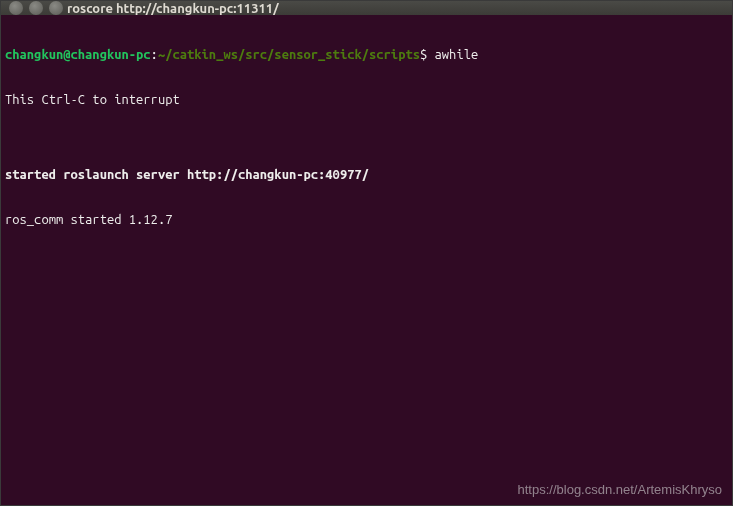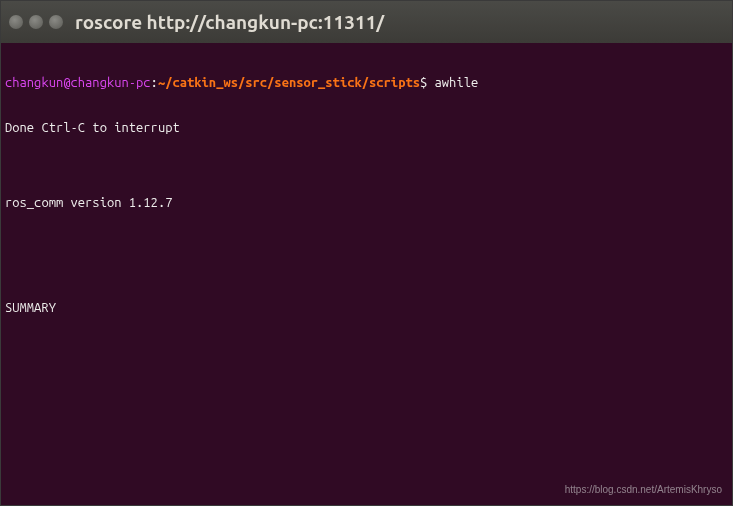--- a/index.html
+++ b/index.html
@@ -13,29 +13,28 @@
     position: relative;
   }
   .window {
     width: 100%;
     height: 100%;
     display: flex;
     flex-direction: column;
     border: 1px solid #3a3a3a;
   }
   .titlebar {
-    height: 42px;
+    height: 14px;
     background: linear-gradient(to bottom, #4a4a46 0%, #3c3b37 100%);
     display: flex;
     align-items: center;
     padding: 0 8px;
-    gap: 8px;
     color: #dfdbd2;
     font-family: "Ubuntu", sans-serif;
-    font-size: 19px;
+    font-size: 13px;
     font-weight: bold;
   }
   .window-buttons {
     display: flex;
     gap: 6px;
   }
   .win-btn {
     width: 14px;
     height: 14px;
     border-radius: 50%;
@@ -55,54 +54,54 @@
     color: #eeeeec;
     padding: 2px 4px 4px 4px;
     line-height: 15px;
     font-size: 13px;
     white-space: pre;
     overflow: hidden;
     position: relative;
   }
   .line { white-space: pre-wrap; word-break: break-all; }
   .bold { font-weight: bold; }
-  .green { color: #d946ef; font-weight: normal; }
-  .blue { color: #f97316; font-weight: bold; }
+  .green { color: #22c55e; font-weight: bold; }
+  .blue { color: #4d7c0f; font-weight: bold; }
   .white { color: #eeeeec; }
   .watermark {
     position: absolute;
     right: 10px;
     bottom: 8px;
     color: rgba(210,210,210,0.6);
     font-family: Arial, sans-serif;
-    font-size: 10px;
+    font-size: 13px;
     pointer-events: none;
   }
 </style>
 </head>
 <body>
 
 <div class="window">
   <div class="titlebar">
     <div class="window-buttons">
       <div class="win-btn btn-close"></div>
       <div class="win-btn btn-min"></div>
       <div class="win-btn btn-max"></div>
     </div>
     <div class="title-text">roscore http://changkun-pc:11311/</div>
   </div>
 
   <div class="terminal">
     <div class="line"><span class="green">changkun@changkun-pc</span><span class="white">:</span><span class="blue">~/catkin_ws/src/sensor_stick/scripts</span><span class="white">$ </span><span class="white">awhile</span></div>
-    <div class="line">Done Ctrl-C to interrupt</div>
+    <div class="line">This Ctrl-C to interrupt</div>
     <div class="line"></div>
-    <div class="line">ros_comm version 1.12.7</div>
+    <div class="line bold">started roslaunch server http://changkun-pc:40977/</div>
+    <div class="line">ros_comm started 1.12.7</div>
     <div class="line"></div>
     <div class="line"></div>
-    <div class="line">SUMMARY</div>
     
     <div class="line"></div>
     
     
     
     <div class="line"></div>
     
     <div class="line"></div>
     
     

